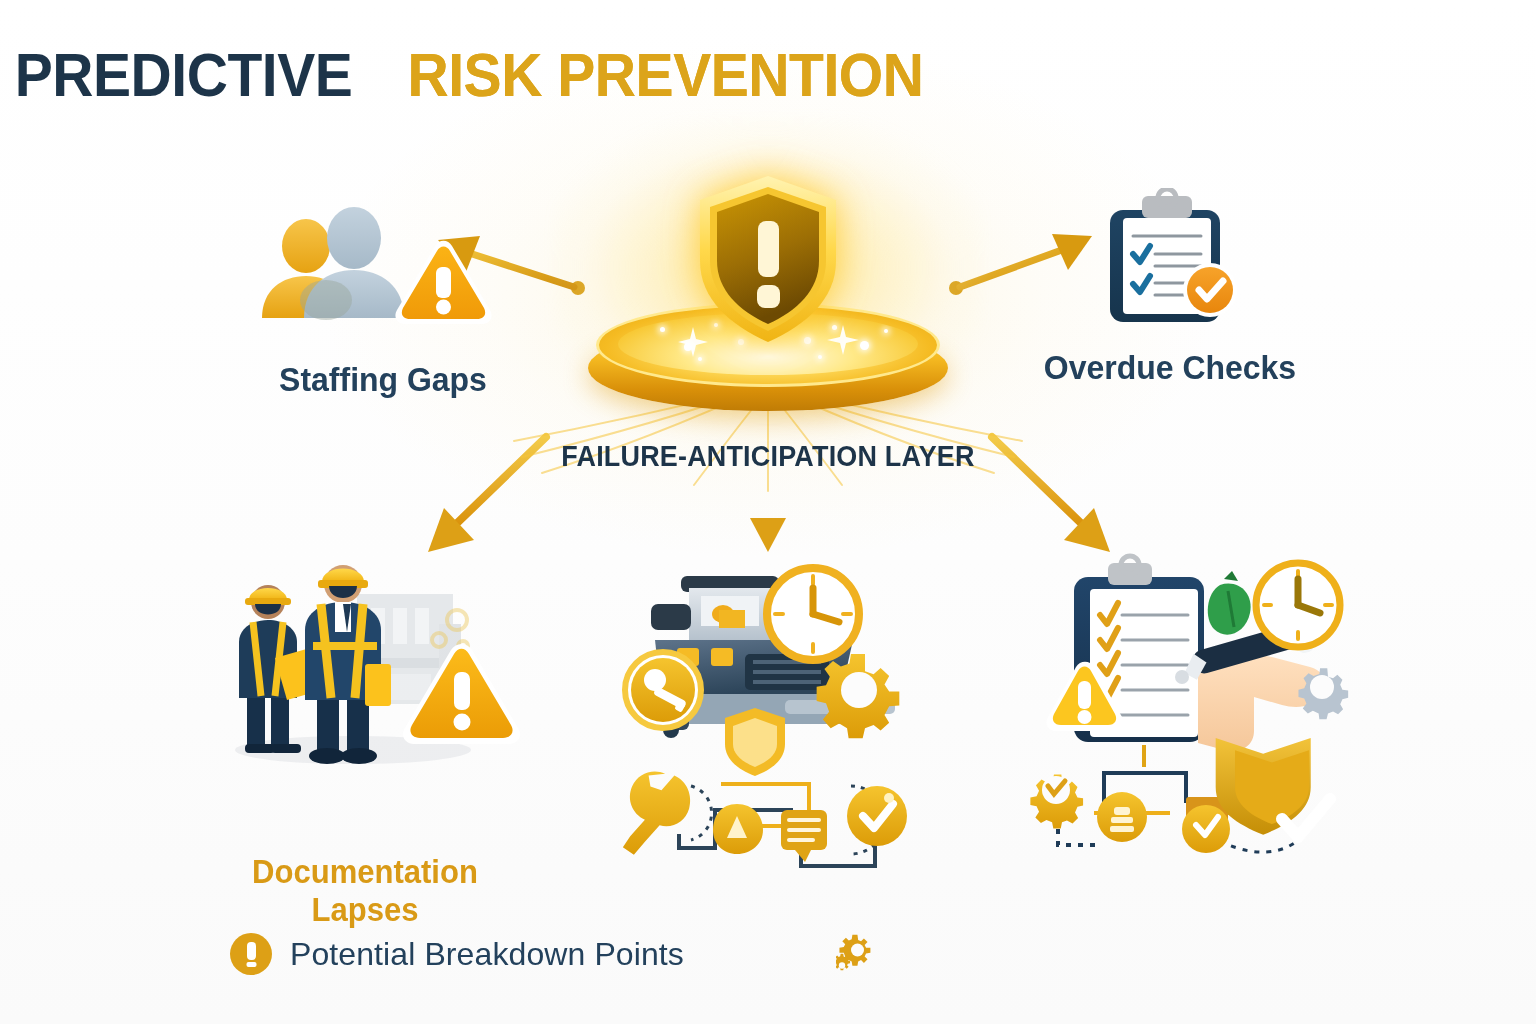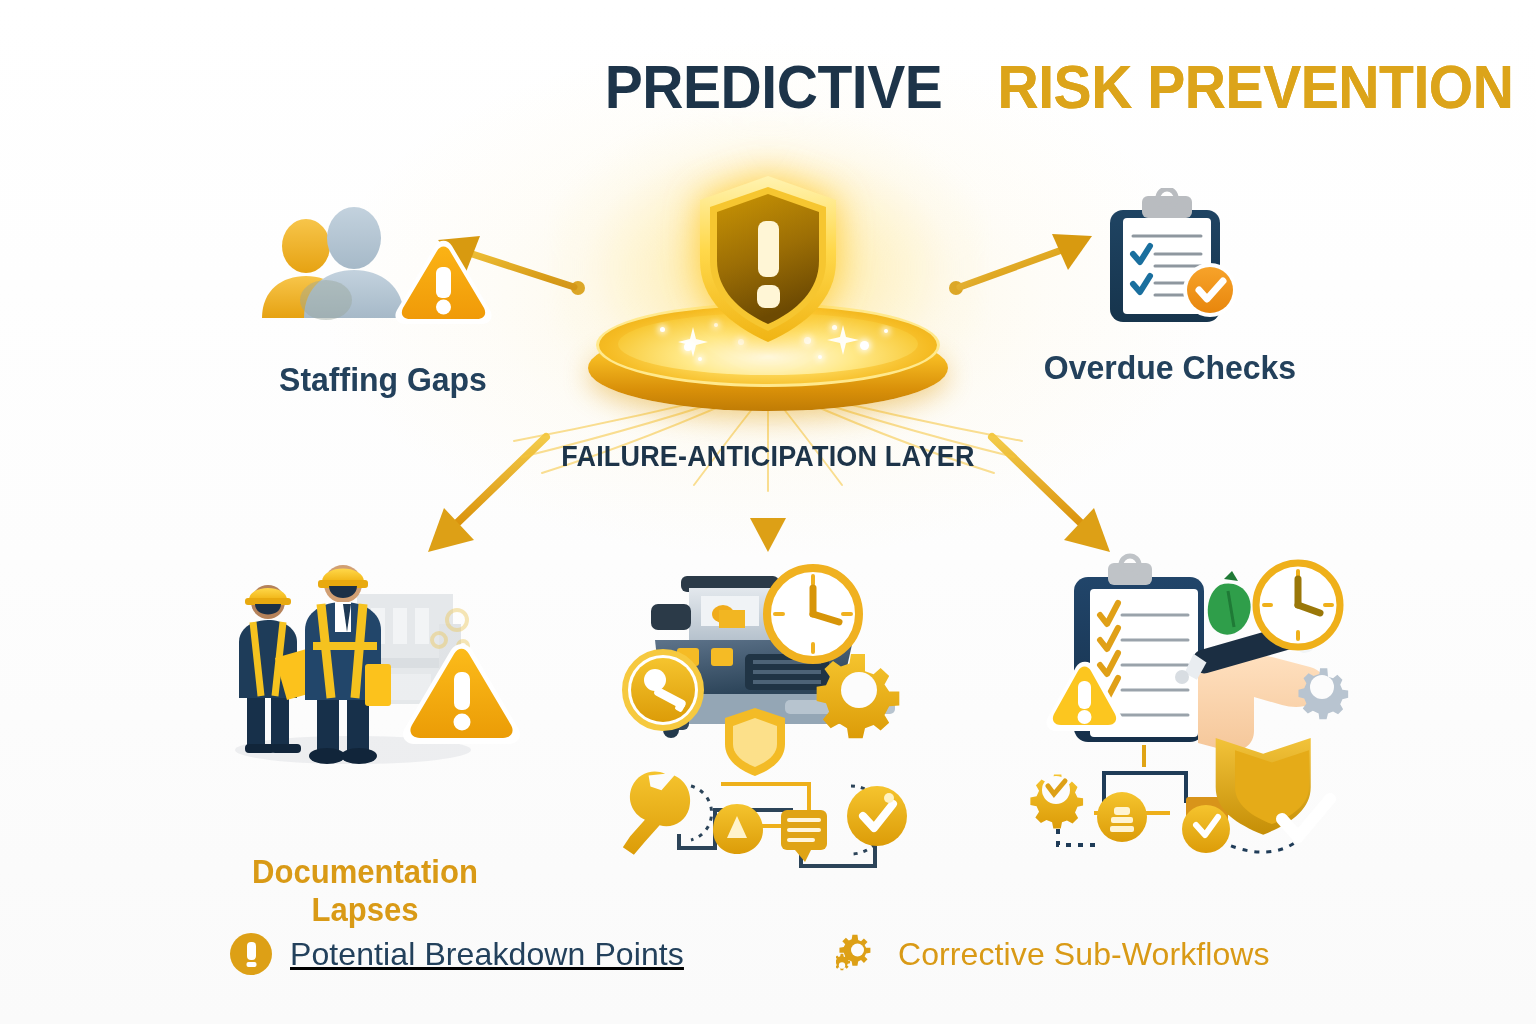--- a/index.html
+++ b/index.html
@@ -19,24 +19,24 @@
     height: 1024px;
     background:
       radial-gradient(ellipse 620px 360px at 768px 300px, rgba(255,210,80,0.16) 0%, rgba(255,225,140,0.06) 45%, rgba(255,255,255,0) 72%),
       linear-gradient(180deg, #ffffff 0%, #fdfdfd 55%, #fafafa 100%);
     overflow: hidden;
   }
 
   
   .title-wrap {
     position: absolute;
-    top: 56px;
+    top: 44px;
     left: 0;
     width: 100%;
-    text-align: right;
+    text-align: left;
     white-space: nowrap;
   }
   .title-part {
     font-family: "Liberation Sans Narrow", "Liberation Sans", sans-serif;
     font-size: 62px;
     font-weight: bold;
     letter-spacing: -0.5px;
     transform: scaleX(0.92);
     display: inline-block;
     line-height: 1;
@@ -175,21 +175,21 @@
     top: 925px;
     width: 1536px;
     height: 70px;
   }
   .legend-item {
     position: absolute;
     display: flex;
     align-items: center;
     gap: 16px;
   }
-  #legend-breakdown { left: 228px; top: 6px; text-decoration: underline; }
+  #legend-breakdown { left: 228px; top: 6px; }
   #legend-corrective { left: 836px; top: 6px; }
   .legend-text {
     font-size: 32px;
     font-weight: normal;
     letter-spacing: 0.1px;
   }
   .legend-icon { width: 46px; height: 46px; flex: 0 0 46px; }
 </style>
 </head>
 <body>
@@ -700,18 +700,17 @@
       <svg class="legend-icon" viewBox="0 0 46 46">
         <g fill="#dda016">
           <path d="M28,4 L32,6 L36,2 L41,7 L37,11 L39,15 L45,15 L45,22 L39,23 L37,27 L41,31 L36,36 L32,32 L28,34 L27,40 L20,40 L19,34 L15,32 L11,36 L6,31 L10,27 L8,22 L2,22 L2,15 L8,14 L10,10 L6,6 L11,1 L15,5 L19,3 L20,-3 L27,-3 Z" transform="translate(2,6) scale(0.72)"></path>
         </g>
         <circle cx="21.5" cy="19" r="6.5" fill="#fcfcfc"></circle>
         <g fill="#dda016">
           <path d="M28,4 L32,6 L36,2 L41,7 L37,11 L39,15 L45,15 L45,22 L39,23 L37,27 L41,31 L36,36 L32,32 L28,34 L27,40 L20,40 L19,34 L15,32 L11,36 L6,31 L10,27 L8,22 L2,22 L2,15 L8,14 L10,10 L6,6 L11,1 L15,5 L19,3 L20,-3 L27,-3 Z" transform="translate(-3,24) scale(0.38)"></path>
         </g>
         <circle cx="6" cy="34.5" r="3.2" fill="#fcfcfc"></circle>
       </svg>
-      <span class="legend-text label-gold">Corrective Sub-Workflows</span>
     </div>
 
   </div>
 
 </div>
 
 </body></html>

